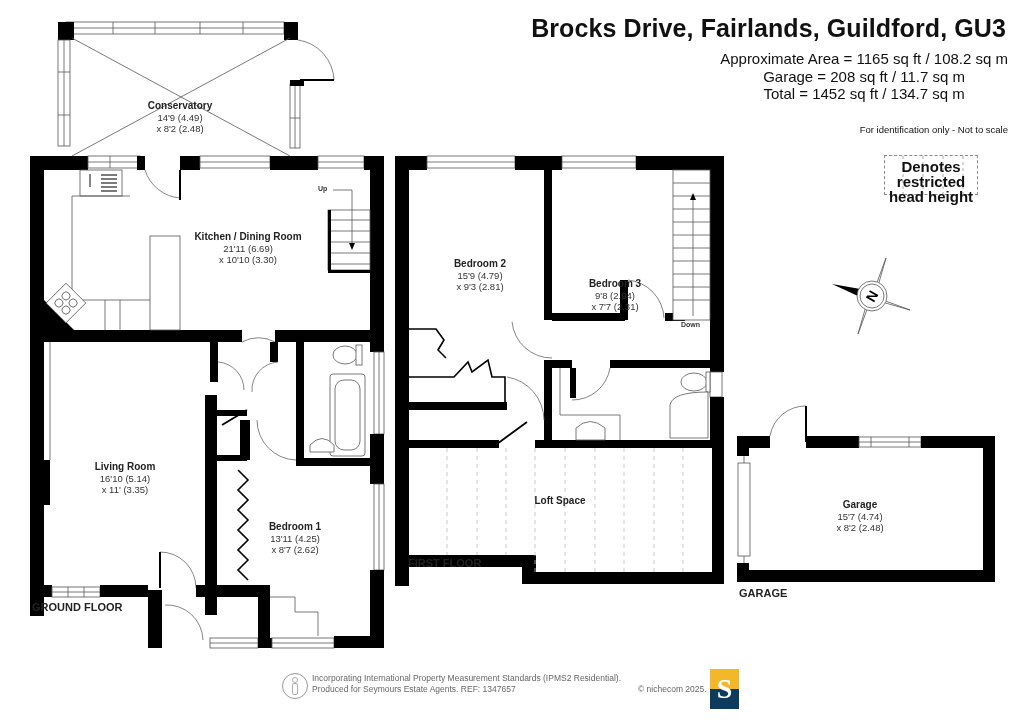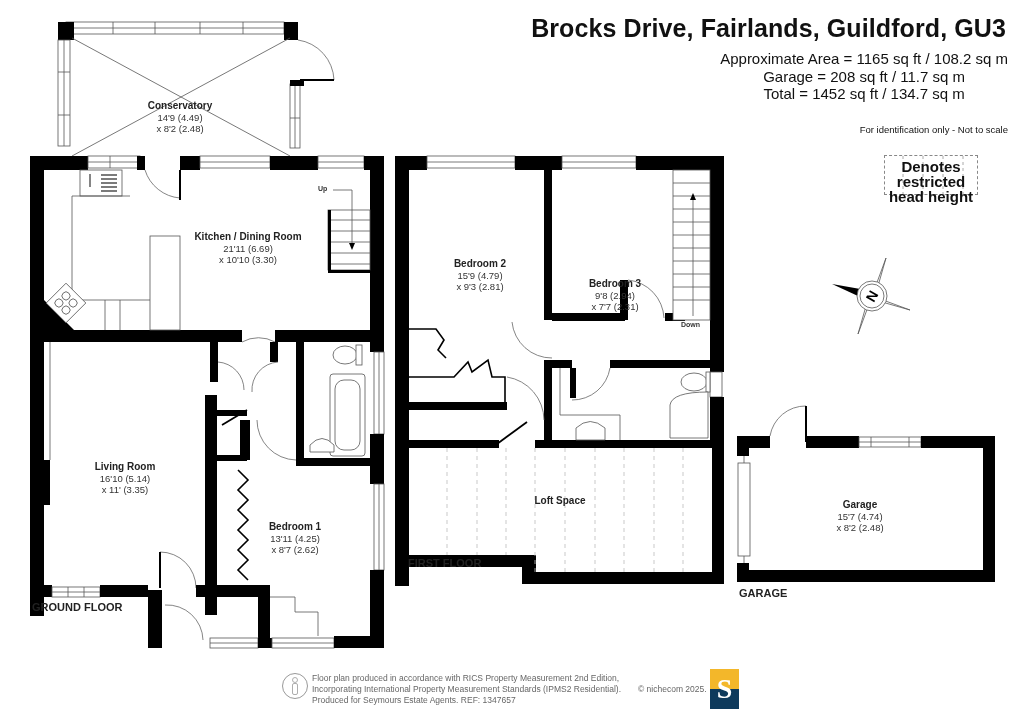--- a/index.html
+++ b/index.html
@@ -347,21 +347,20 @@
 </div>
 <div class="floor-label" style="left:739px;top:587px;">GARAGE</div>
 
 <div class="person">
   <svg width="24" height="24" style="position:absolute;left:0;top:0">
     <circle cx="12" cy="6" r="2.5" fill="none" stroke="#999" stroke-width="0.8"></circle>
     <rect x="9.5" y="9.5" width="5" height="11" rx="1.5" fill="none" stroke="#999" stroke-width="0.8"></rect>
   </svg>
 </div>
 <div class="footer">
-  <div>Floor plan produced in accordance with RICS Property Measurement 2nd Edition,</div>
   <div>Incorporating International Property Measurement Standards (IPMS2 Residential).</div>
   <div>Produced for Seymours Estate Agents.   REF: 1347657</div>
 </div>
 <div class="copy">© nichecom 2025.</div>
 <div class="logo">
   <div class="top"></div>
   <div class="bot"></div>
   <div class="s">S</div>
 </div>
 

